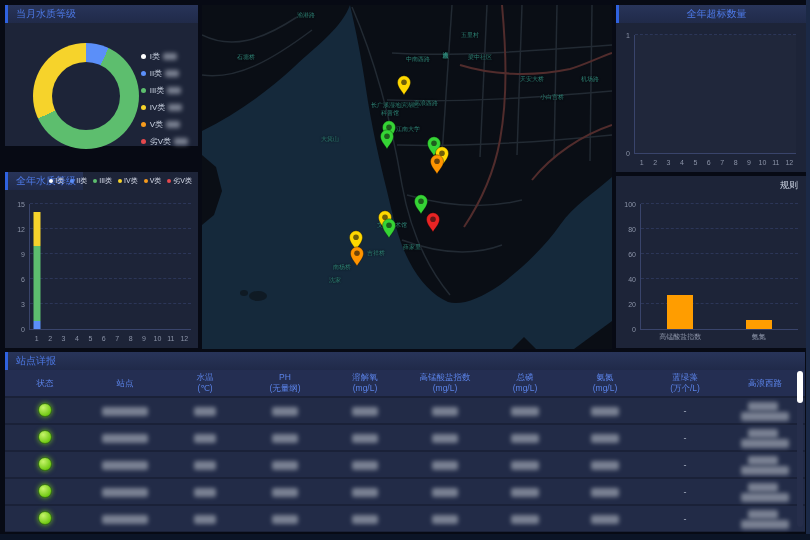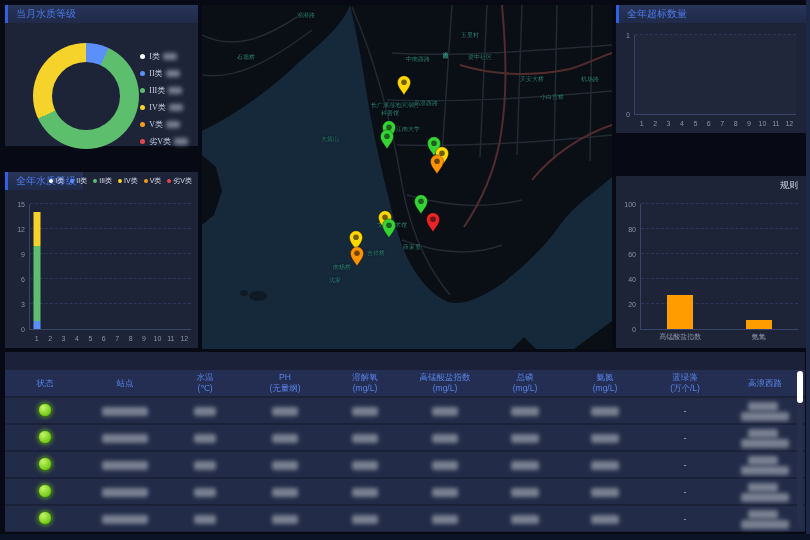--- a/index.html
+++ b/index.html
@@ -46,21 +46,21 @@
   .scrolltrack{position:absolute;right:2px;top:19px;bottom:5px;width:6px;background:#262e4b;border-radius:3px;}
   .scrollthumb{position:absolute;top:0;left:0;width:6px;height:32px;background:#fff;border-radius:3px;}
   .edge-right{position:absolute;right:0;top:0;width:4px;height:100%;background:#1b2946;}
   .edge-bottom{position:absolute;left:0;bottom:0;width:100%;height:6px;background:#0b1426;}
 </style>
 </head>
 <body>
 
 <div class="stage">
 
-  <div class="panel" style="left:5px;top:5px;width:193px;height:141px;font-family:Liberation Serif, serif;">
+  <div class="panel" style="left:5px;top:5px;width:193px;height:141px;">
     <div class="ptitle">当月水质等级</div>
     <div class="donut" id="donut-month" style="left: 28px; top: 38px; background: conic-gradient(rgb(91, 143, 249) 0%, rgb(91, 143, 249) 7%, rgb(93, 190, 110) 7%, rgb(93, 190, 110) 68%, rgb(246, 211, 43) 68%, rgb(246, 211, 43) 100%);">
         <div class="hole"></div>
       </div>
     <div class="vlegend" id="legend-month" style="right:10px;top:46px;">
         <div class="li">
           <span class="dot" style="background: rgb(255, 255, 255);"></span>
           <span>I类</span>
           <span class="blur sm" style="width: 14px; margin-left: 3px;"></span>
         </div>
@@ -248,21 +248,21 @@
             <path d="M8,21 C5.5,16.5 1.5,13 1.5,8.3 A6.5,6.5 0 1 1 14.5,8.3 C14.5,13 10.5,16.5 8,21 Z" fill="#ffd800" stroke="rgba(0,0,0,0.4)" stroke-width="0.8"></path>
             <circle cx="8" cy="8.3" r="2.8" fill="rgba(15,15,15,0.6)"></circle>
           </svg></div>
         <div class="pin" style="left: 155px; top: 262px;"><svg width="16" height="22" viewBox="0 0 16 22">
             <path d="M8,21 C5.5,16.5 1.5,13 1.5,8.3 A6.5,6.5 0 1 1 14.5,8.3 C14.5,13 10.5,16.5 8,21 Z" fill="#ff9400" stroke="rgba(0,0,0,0.4)" stroke-width="0.8"></path>
             <circle cx="8" cy="8.3" r="2.8" fill="rgba(15,15,15,0.6)"></circle>
           </svg></div>
       </div>
   </div>
 
-  <div class="panel" style="left:616px;top:5px;width:190px;height:128px;">
+  <div class="panel" style="left:616px;top:5px;width:190px;height:167px;text-align:center;">
     <div class="ptitle">全年超标数量</div>
     <div class="plot" id="plot-year-exceed" style="left:18px;top:30px;right:10px;bottom:18px;background:rgba(255,255,255,0.015);">
         <span class="ytick" style="bottom: 0%;">0</span>
         <div class="gridline" style="bottom: 100%;"></div>
         <span class="ytick" style="bottom: 100%;">1</span>
         <span class="xtick" style="left: 4.16667%;">1</span>
         <span class="xtick" style="left: 12.5%;">2</span>
         <span class="xtick" style="left: 20.8333%;">3</span>
         <span class="xtick" style="left: 29.1667%;">4</span>
         <span class="xtick" style="left: 37.5%;">5</span>
@@ -291,20 +291,21 @@
         <div class="gridline" style="bottom: 100%;"></div>
         <span class="ytick" style="bottom: 100%;">100</span>
         <span class="xtick" style="left: 25%;">高锰酸盐指数</span>
         <span class="xtick" style="left: 75%;">氨氮</span>
         <div class="bar" style="left: 25%; width: 26px; height: 27%; background: rgb(255, 157, 0);"></div>
         <div class="bar" style="left: 75%; width: 26px; height: 7%; background: rgb(255, 157, 0);"></div>
       </div>
   </div>
 
   <div class="panel" style="left:5px;top:352px;width:800px;height:180px;background:#1a2138;">
+    <div class="ptitle">站点详报</div>
     <div class="theader" id="table-header">
         <div class="hcell">
           <div>状态</div>
         </div>
         <div class="hcell">
           <div>站点</div>
         </div>
         <div class="hcell">
           <div>水温</div>
           <div>(℃)</div>

